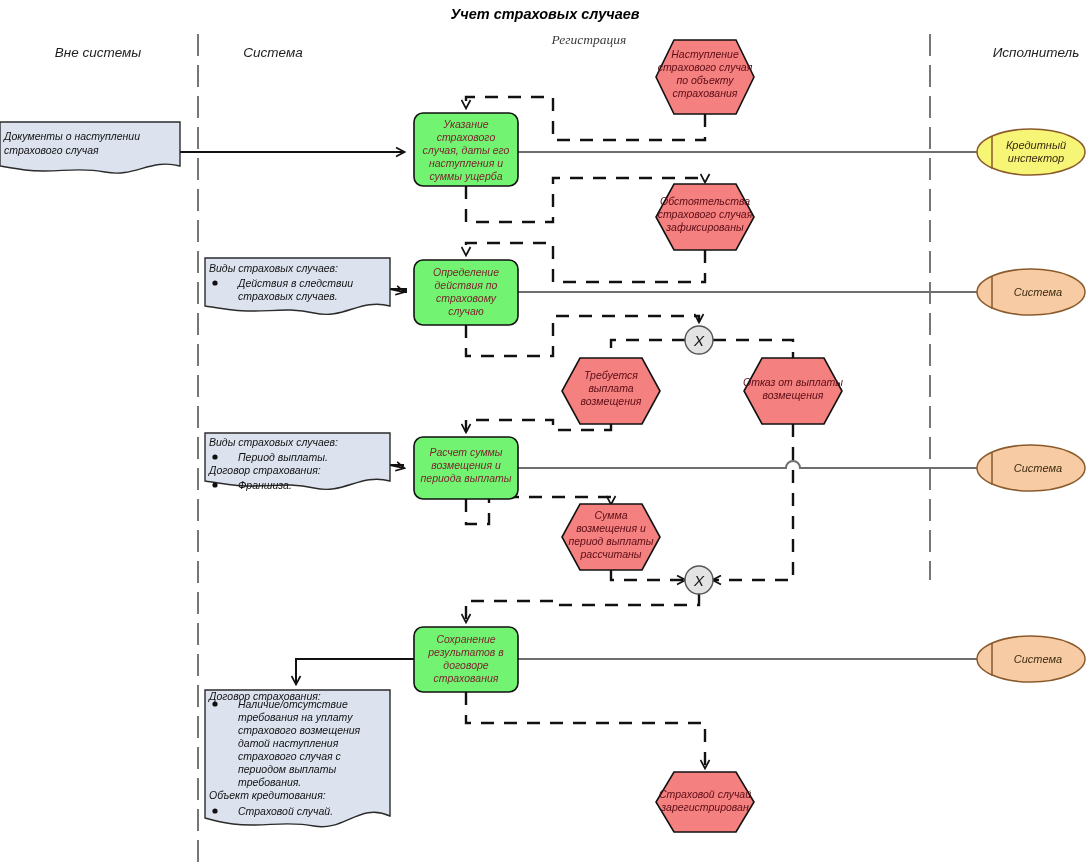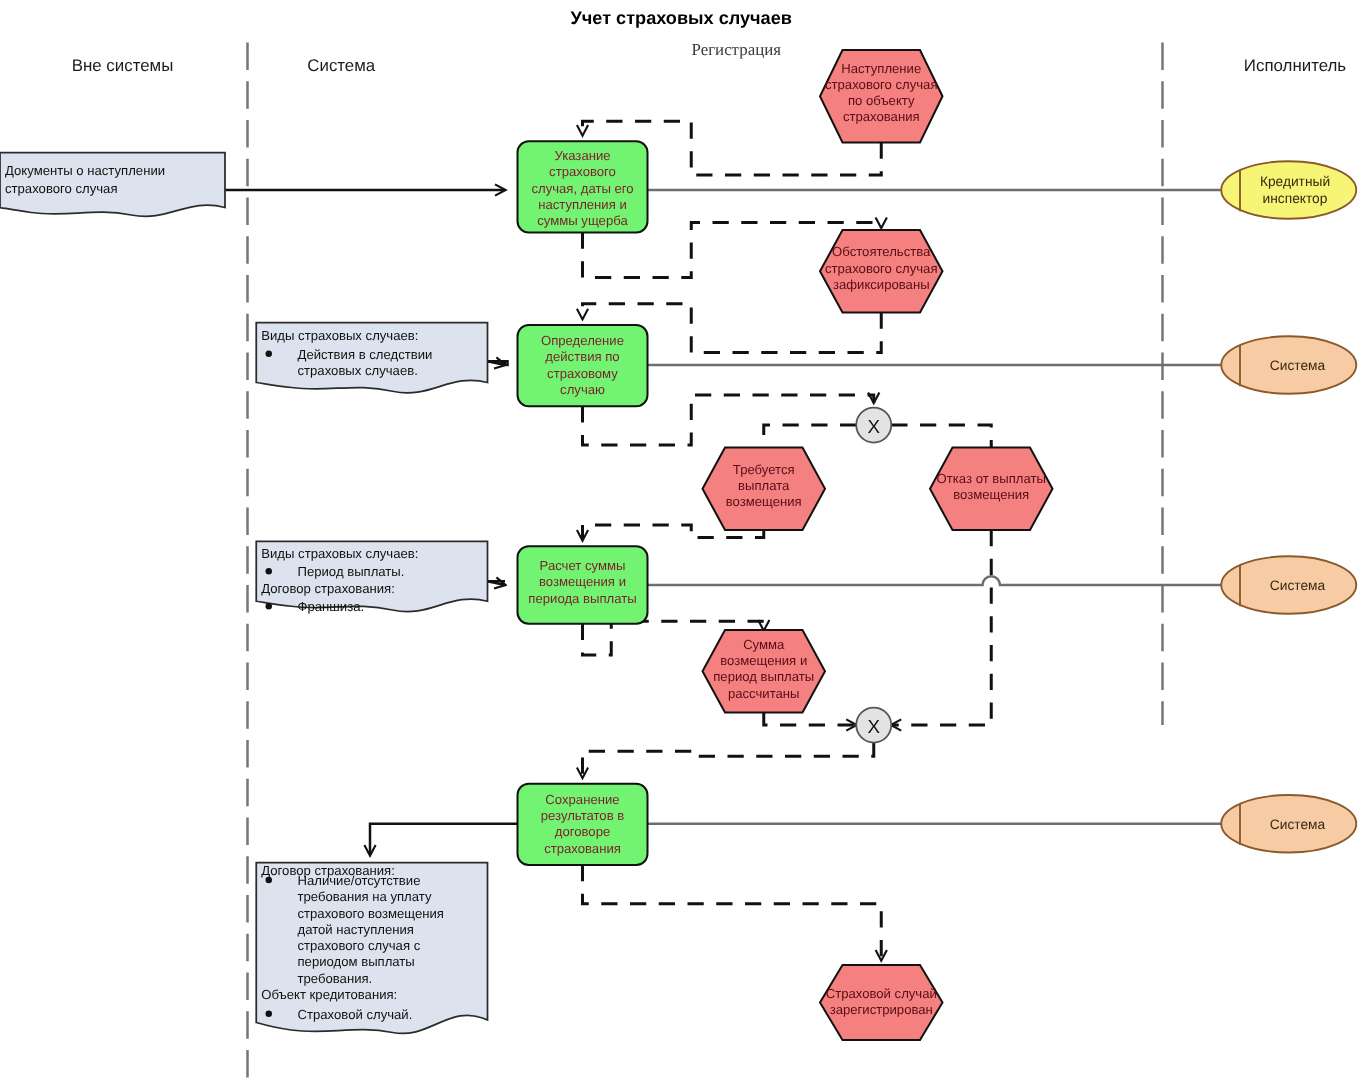--- a/index.html
+++ b/index.html
@@ -1,18 +1,18 @@
 <!DOCTYPE html>
 <html><head>
 <meta charset="utf-8">
 <style>
   html,body{margin:0;padding:0;background:#ffffff;}
   body{width:1090px;height:865px;overflow:hidden;
        font-family:"Liberation Sans","DejaVu Sans",sans-serif;}
-  #stage{position:relative;width:1080px;height:865px;background:#fff;}
+  #stage{position:relative;width:1080px;height:865px;background:#fff;font-style:italic;}
   svg{position:absolute;left:0;top:0;}
   .ttl{font-family:"Liberation Sans","DejaVu Sans",sans-serif;font-size:14.5px;
        font-weight:bold;fill:#000;text-anchor:middle;}
   .lanehdr{font-family:"Liberation Sans","DejaVu Sans",sans-serif;font-size:13.5px;
        fill:#1d1d1d;text-anchor:middle;}
   .laneser{font-family:"Liberation Serif","DejaVu Serif",serif;font-size:13.5px;
        fill:#3b3b3b;text-anchor:middle;}
   .ptxt{font-family:"Liberation Sans","DejaVu Sans",sans-serif;font-size:10.5px;
        fill:#7b1f2b;text-anchor:middle;}
   .etxt{font-family:"Liberation Sans","DejaVu Sans",sans-serif;font-size:10.5px;

